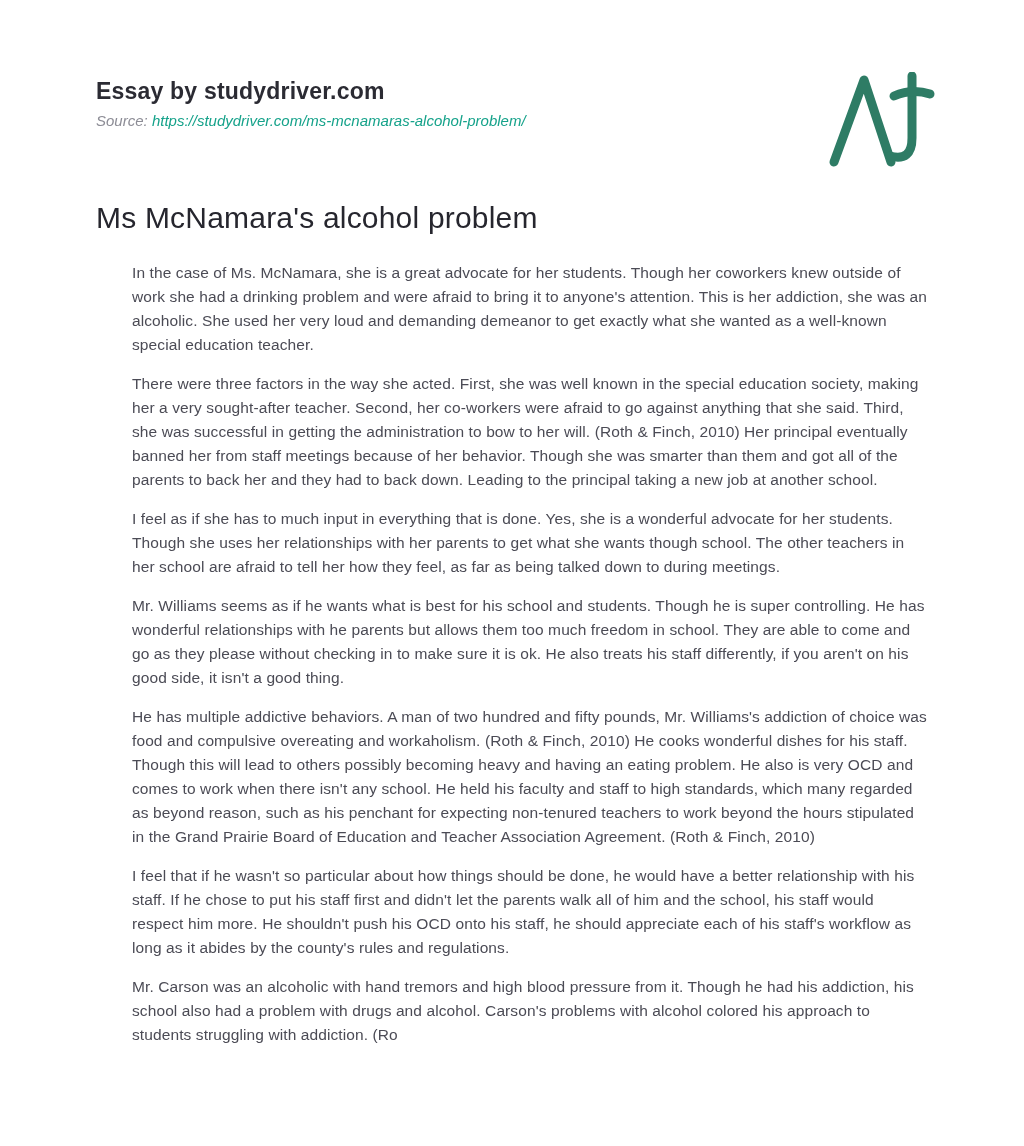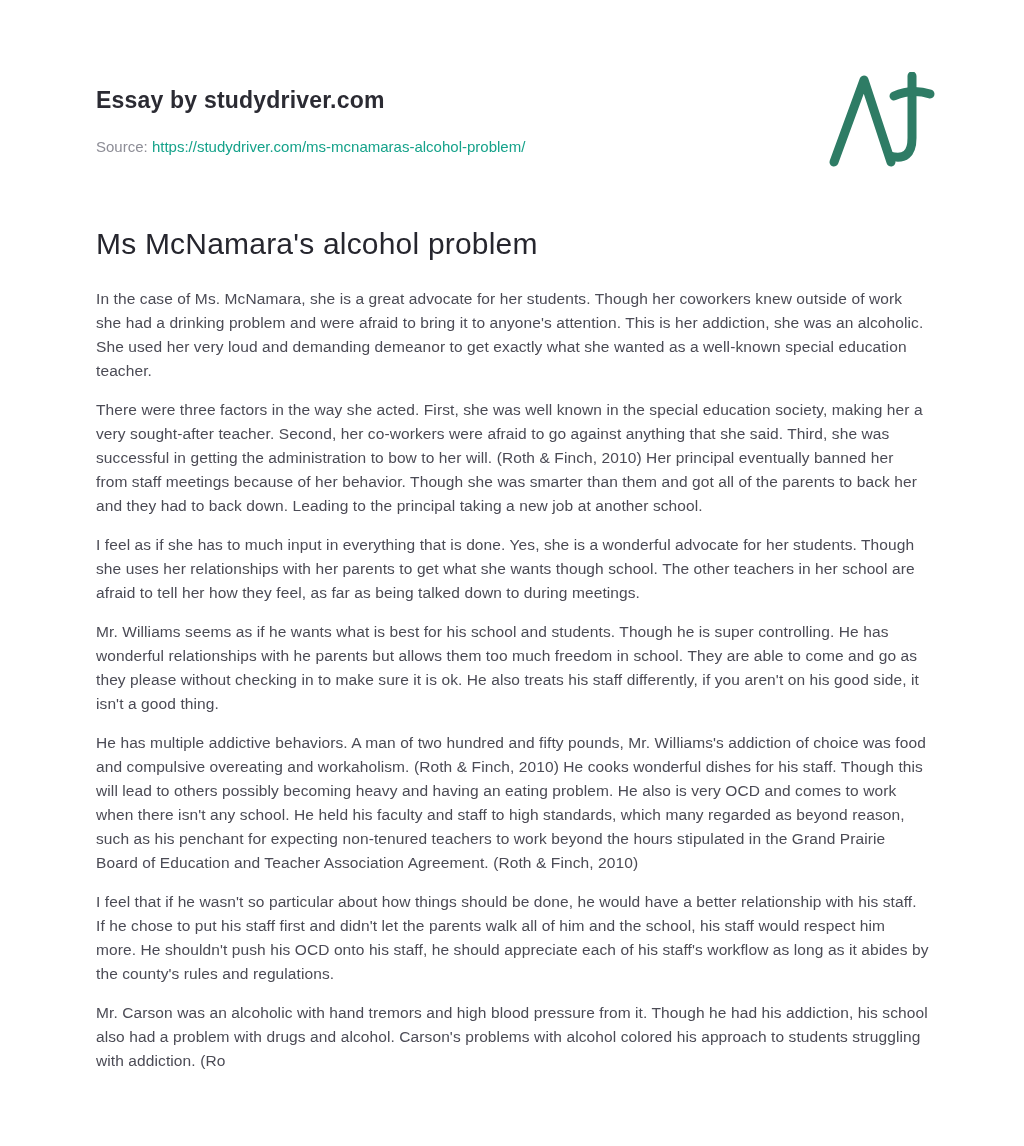--- a/index.html
+++ b/index.html
@@ -12,35 +12,36 @@
   }
   .page {
     width: 1024px;
     height: 1146px;
     position: relative;
     background: #ffffff;
   }
   .content {
     position: absolute;
     left: 96px;
-    top: 9px;
+    top: 0;
     width: 833px;
   }
   .header {
     padding-top: 78px;
   }
   .header-title {
     font-size: 23px;
     font-weight: 700;
     color: #2b2b33;
     letter-spacing: 0.2px;
   }
   .source-line {
-    margin-top: 24px;
+    margin-top: 7px;
     font-size: 15px;
+    font-style: italic;
   }
   .source-label {
     color: #8d8d96;
   }
   .source-url {
     color: #15a28a;
     text-decoration: none;
   }
   .logo {
     position: absolute;
@@ -51,20 +52,21 @@
   }
   .article-title {
     margin-top: 72px;
     font-size: 30px;
     font-weight: 500;
     color: #26262e;
     letter-spacing: 0.2px;
   }
   .article-body {
     margin-top: 26px;
+    margin-left: 36px;
   }
   .para {
     font-size: 15.5px;
     line-height: 24px;
     color: #4b4b55;
     margin-bottom: 15px;
     letter-spacing: 0.1px;
   }
 </style>
 </head>

